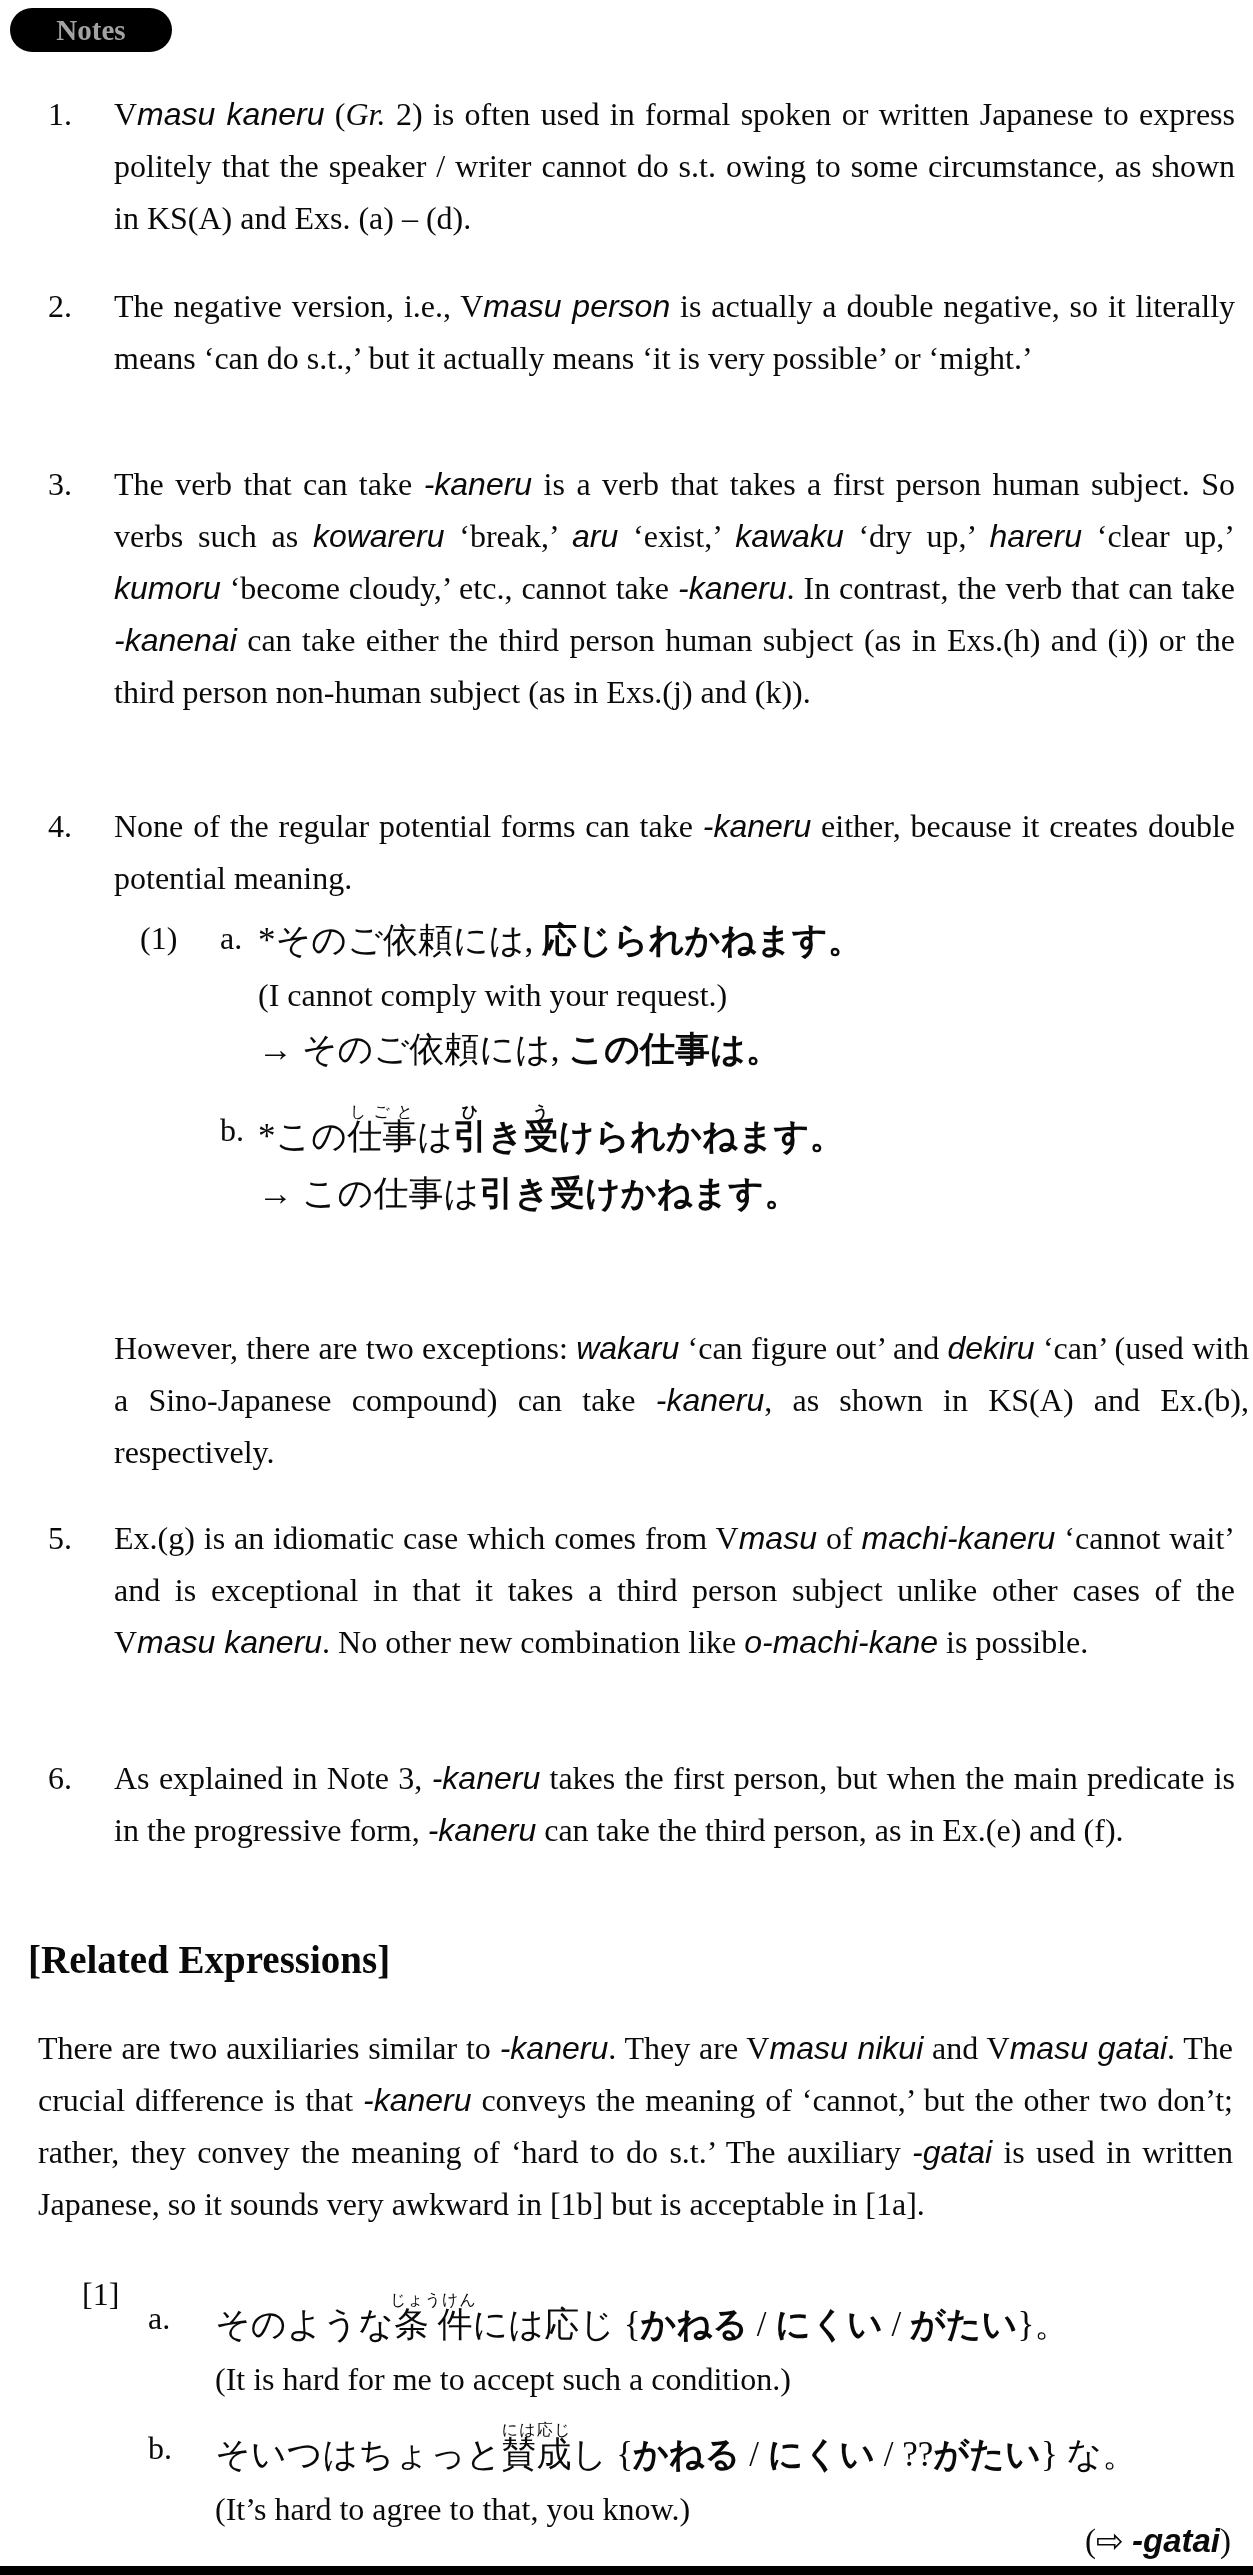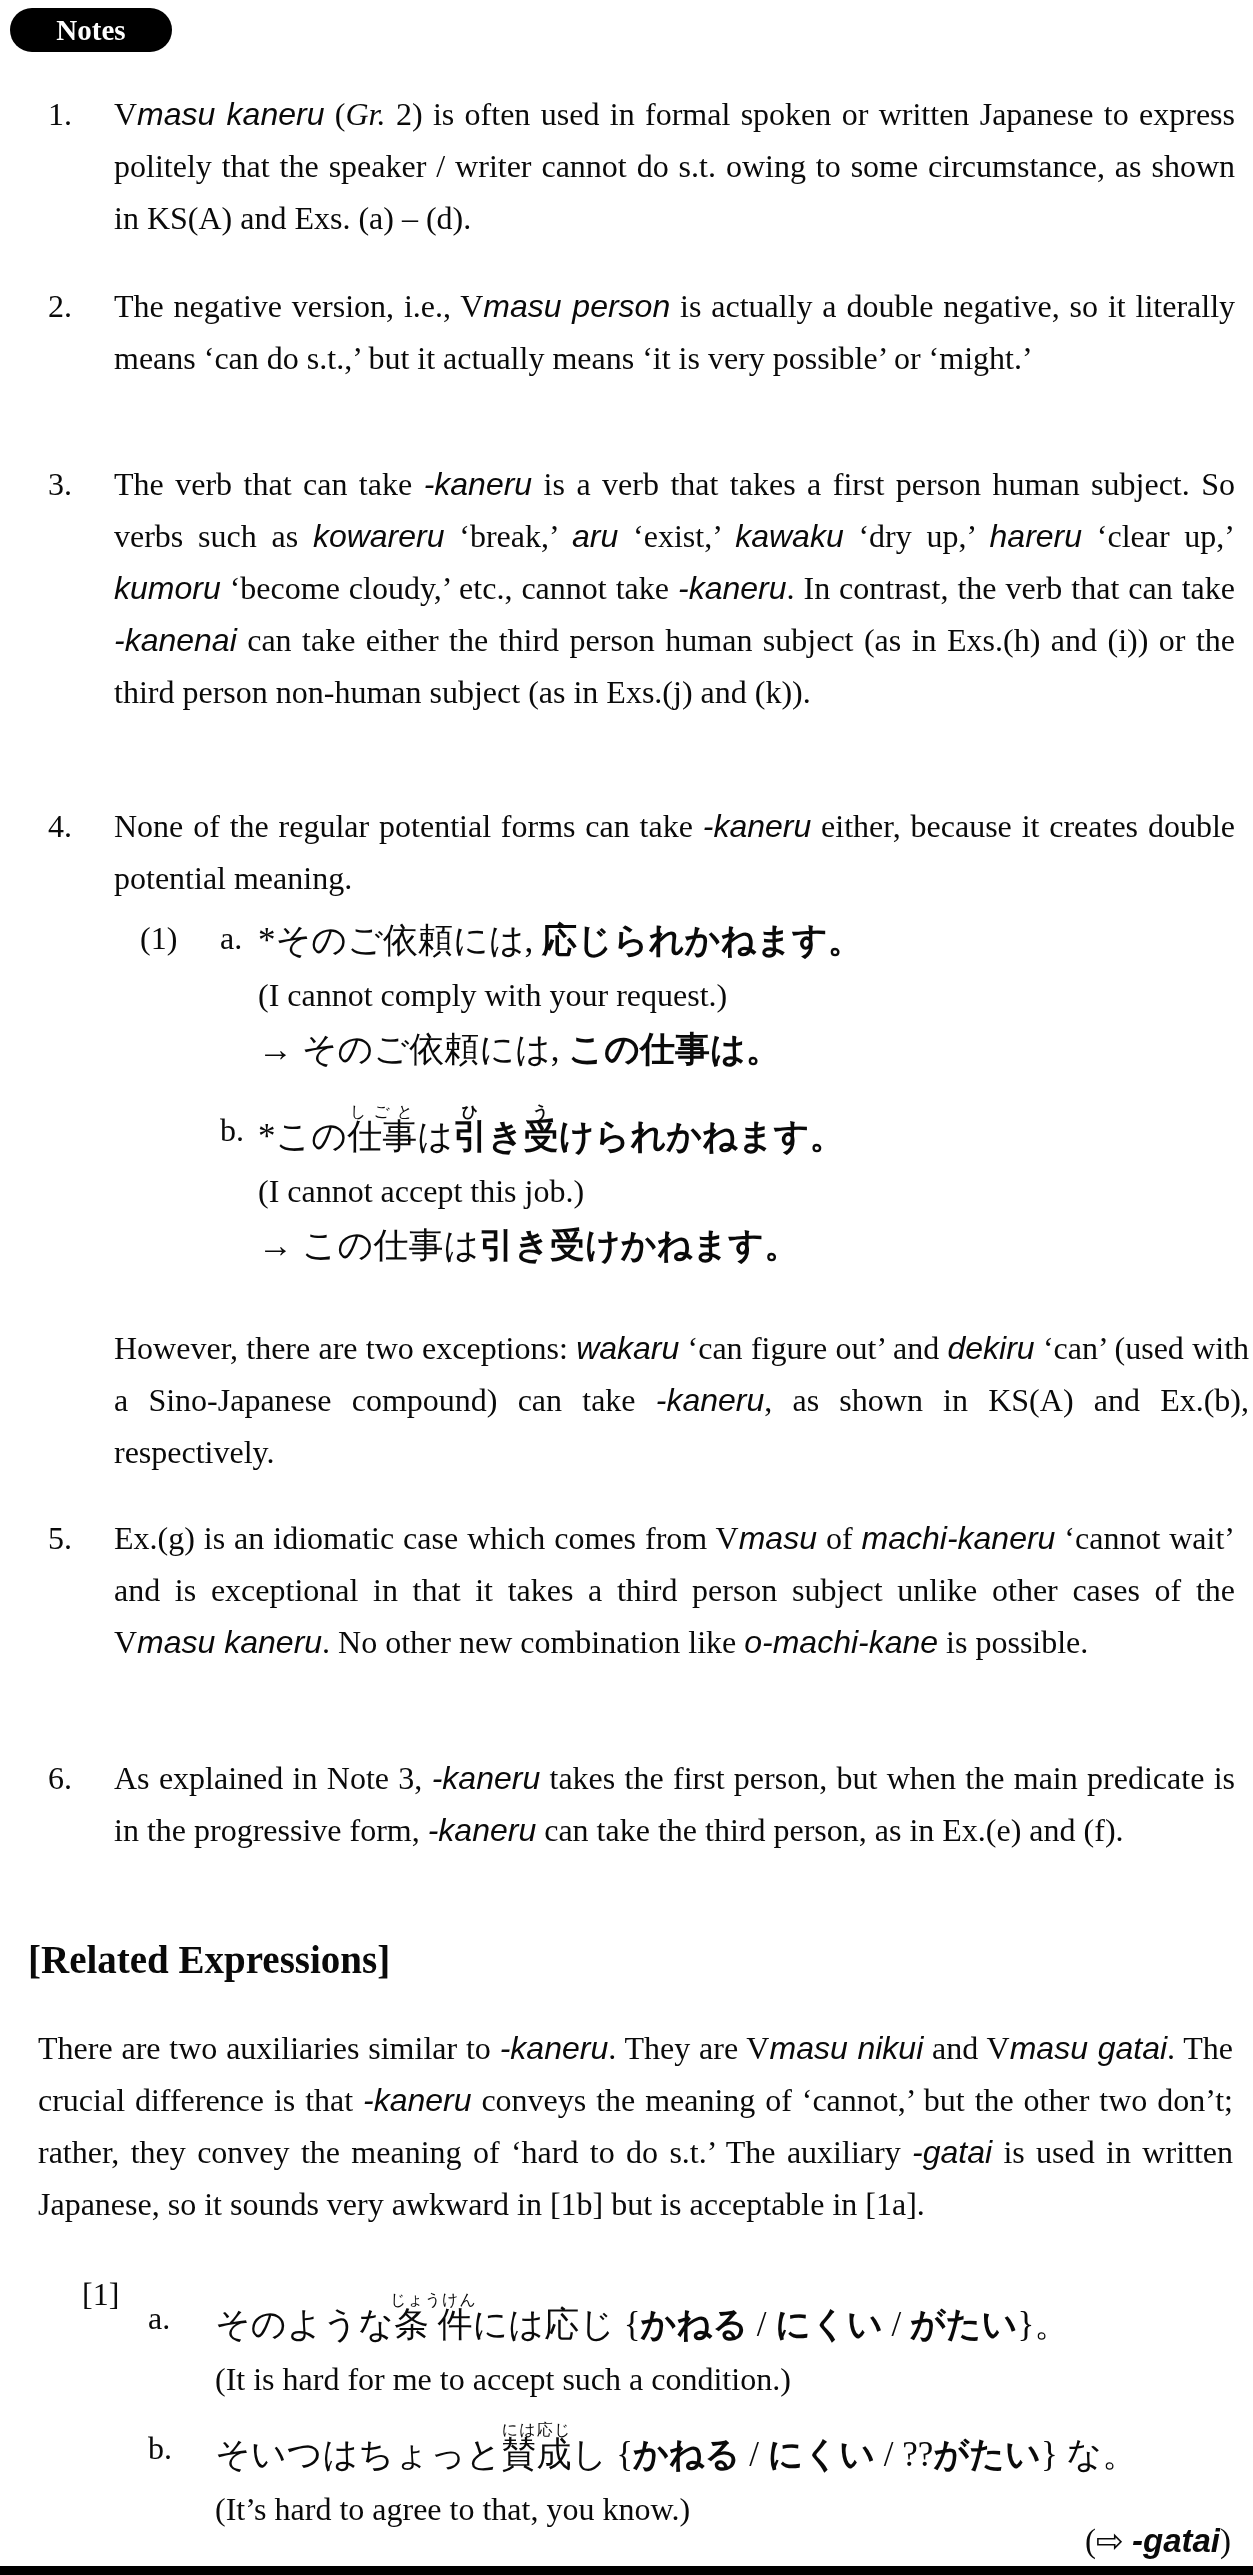--- a/index.html
+++ b/index.html
@@ -3,21 +3,21 @@
 <meta charset="utf-8">
 <style>
   html,body { margin:0; padding:0; background:#ffffff; }
   .page {
     position:relative; width:1253px; height:2575px; background:#ffffff;
     color:#0a0a0a; font-family:"Liberation Serif","DejaVu Serif",serif;
     overflow:hidden;
   }
   .badge {
     position:absolute; top:8px; left:10px; width:162px; height:44px;
-    background:#000000; color:#ffffff; border-radius:22px;
+    background:#000000; color:#a3a3a3; border-radius:22px;
     display:flex; align-items:center; justify-content:center;
     font-weight:bold; font-size:29px;
   }
   .note {
     position:absolute; left:48px; right:18px; display:flex;
     font-size:32px; line-height:52px;
   }
   .note-num { width:66px; flex-shrink:0; }
   .note-body { flex:1; text-align:justify; }
   .para {
@@ -92,21 +92,20 @@
       <div class="gloss">(I cannot comply with your request.)</div>
       <div class="jp"><span>→ そのご依頼には, </span><span class="seg-jb">この仕事は</span><span class="seg-jb">。</span></div>
     </div>
   </div>
 
   <div class="ex" style="top:1080px">
     <div class="ex-label"></div>
     <div class="ex-letter jp-pad">b.</div>
     <div class="ex-content jp-pad">
       <div class="jp"><span>*この</span><ruby>仕事<rt>しごと</rt></ruby><span>は</span><ruby class="seg-jb">引<rt>ひ</rt></ruby><span class="seg-jb">き</span><ruby class="seg-jb">受<rt>う</rt></ruby><span class="seg-jb">けられかねます。</span></div>
-      <div class="gloss">(I cannot accept this job.)</div>
       <div class="jp"><span>→ この仕事は</span><span class="seg-jb">引き受けかねます</span><span class="seg-jb">。</span></div>
     </div>
   </div>
 
   <div class="para" style="top:1322px; left:114px; right:4px"><span>However, there are two exceptions: </span><span class="seg-i">wakaru</span><span> ‘can figure out’ and </span><span class="seg-i">dekiru</span><span> ‘can’ (used with a Sino-Japanese compound) can take </span><span class="seg-i">-kaneru</span><span>, as shown in KS(A) and Ex.(b), respectively.</span></div>
 
   <div class="note" style="top:1512px">
     <div class="note-num">5.</div>
     <div class="note-body"><span>Ex.(g) is an idiomatic case which comes from V</span><span class="seg-i">masu</span><span> of </span><span class="seg-i">machi-kaneru</span><span> ‘cannot wait’ and is exceptional in that it takes a third person subject unlike other cases of the V</span><span class="seg-i">masu kaneru</span><span>. No other new combination like </span><span class="seg-i">o-machi-kane</span><span> is possible.</span></div>
   </div>

